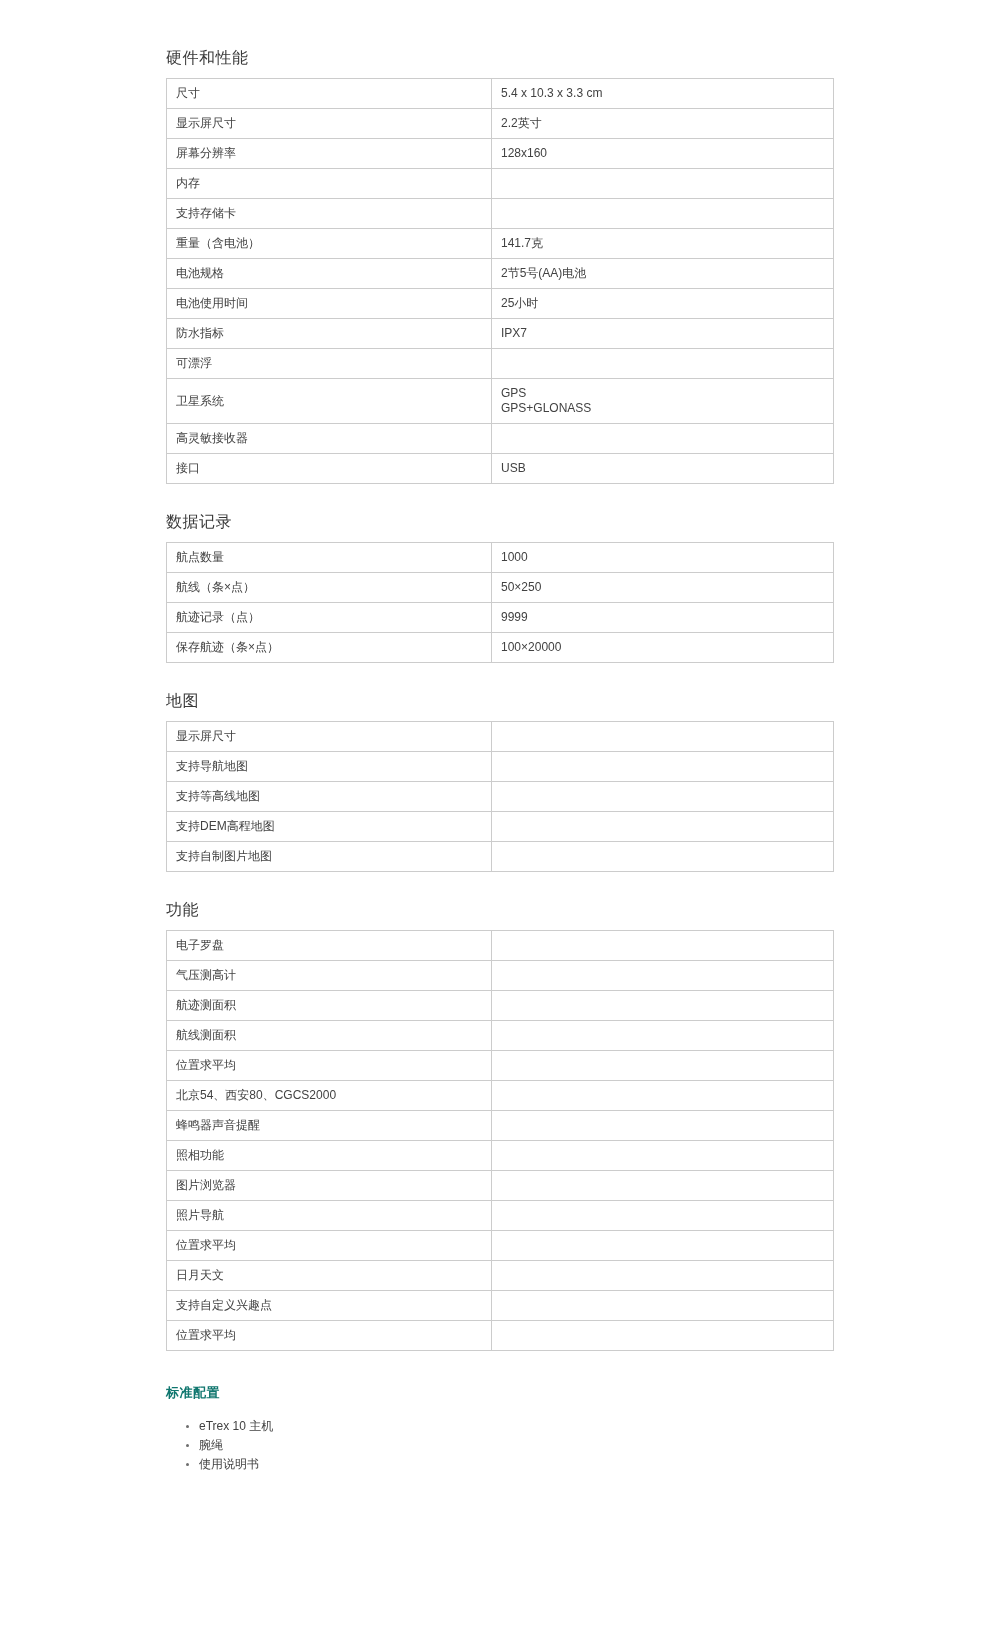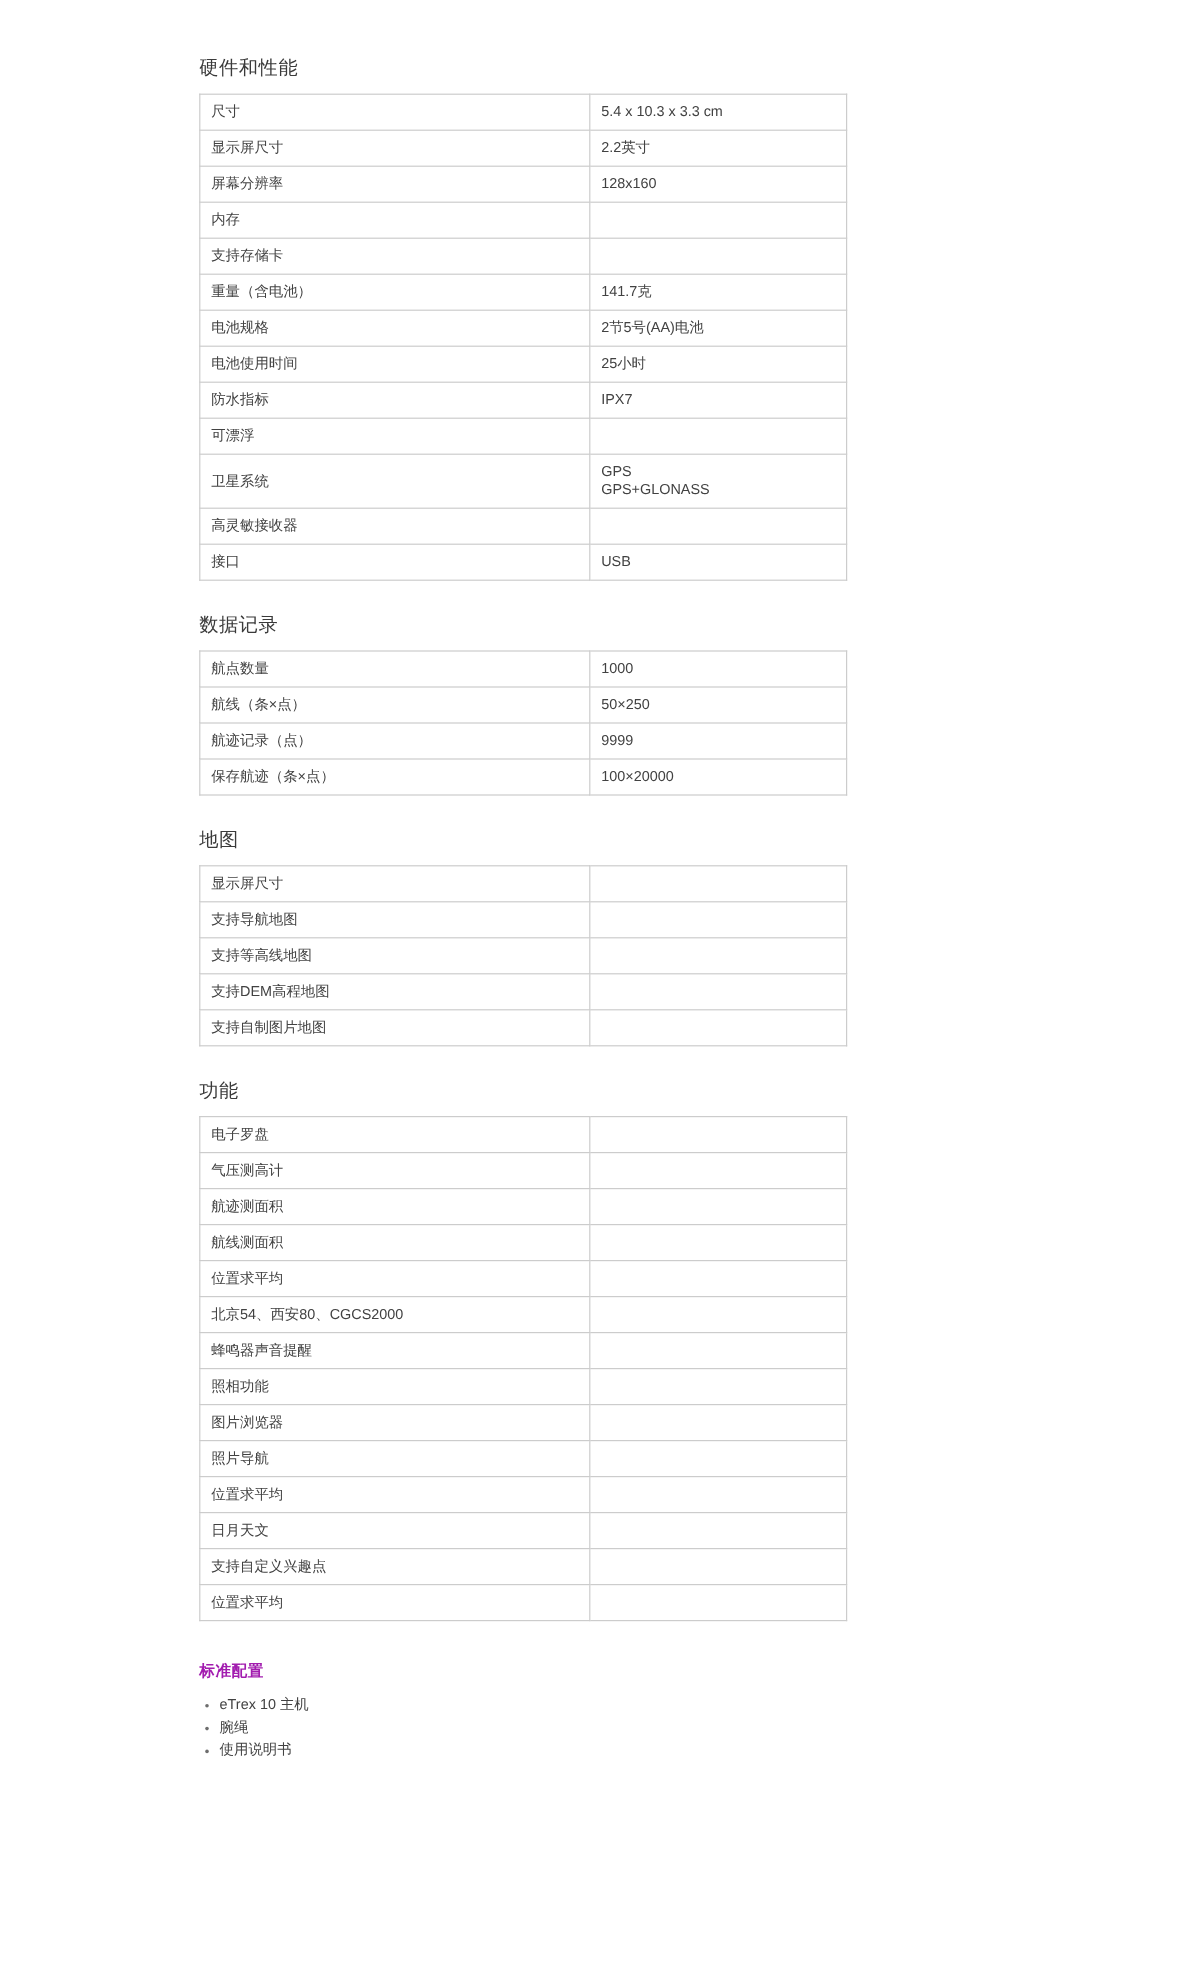--- a/index.html
+++ b/index.html
@@ -25,21 +25,21 @@
     font-weight: 400;
     color: #3a3a3a;
     line-height: 20px;
     margin: 28px 0 10px 0;
     letter-spacing: 0.5px;
   }
   .spec-section:first-child .section-title {
     margin-top: 0;
   }
   table.spec-table {
-    width: 540px;
+    width: 668px;
     border-collapse: collapse;
     table-layout: fixed;
   }
   table.spec-table td {
     border: 1px solid #cccccc;
     font-size: 12px;
     color: #424242;
     line-height: 15px;
     padding: 7px 9px;
     vertical-align: middle;
@@ -47,27 +47,27 @@
     overflow: hidden;
   }
   td.label-cell { width: 306px; }
   td.value-cell { }
   .footer-block {
     margin-top: 34px;
   }
   .footer-title {
     font-size: 13px;
     font-weight: 700;
-    color: #a21caf;
+    color: #0f766e;
     line-height: 16px;
     margin: 0 0 10px 0;
     letter-spacing: 0.5px;
   }
   ul.config-list {
-    margin: 0;
+    margin: 16px;
     padding-left: 17px;
     list-style: disc;
   }
   ul.config-list li {
     font-size: 12px;
     color: #424242;
     line-height: 19px;
   }
   ul.config-list li::marker {
     color: #6d6d6d;

